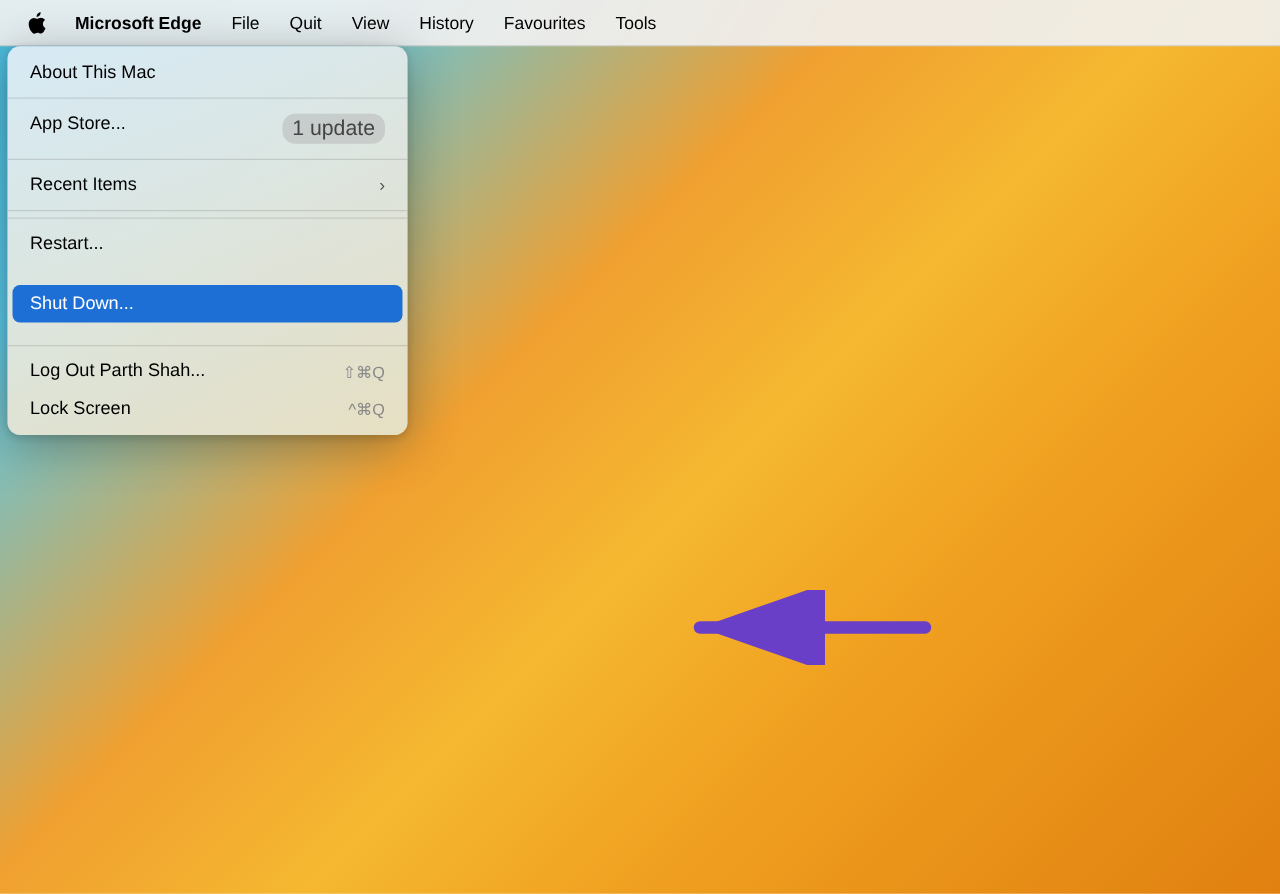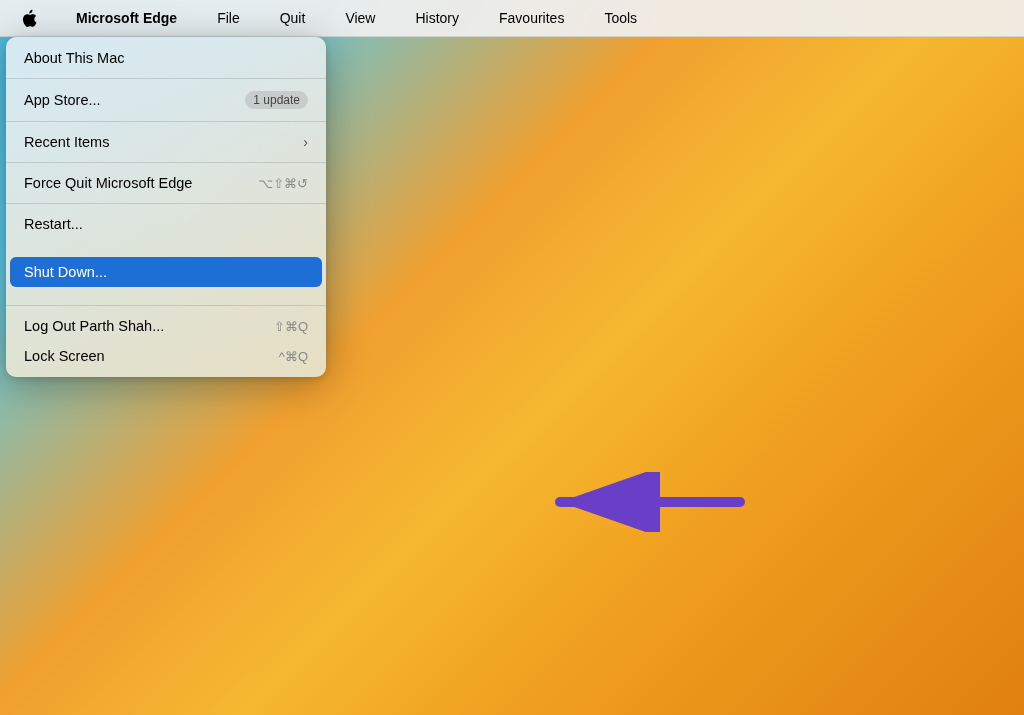--- a/index.html
+++ b/index.html
@@ -23,21 +23,21 @@
     .menubar {
       position: absolute;
       top: 0; left: 0; right: 0;
       height: 37px;
       background: rgba(240, 240, 240, 0.92);
       backdrop-filter: blur(20px);
       -webkit-backdrop-filter: blur(20px);
       display: flex;
       align-items: center;
       padding: 0 10px;
-      gap: 16px;
+      gap: 0;
       z-index: 100;
       border-bottom: 1px solid rgba(0,0,0,0.1);
     }
 
     .menubar-item {
       padding: 4px 12px;
       font-size: 14px;
       color: #000;
       cursor: pointer;
       border-radius: 4px;
@@ -72,21 +72,20 @@
       -webkit-backdrop-filter: blur(40px);
       border-radius: 10px;
       box-shadow: 0 8px 40px rgba(0,0,0,0.3), 0 2px 8px rgba(0,0,0,0.15);
       z-index: 200;
       padding: 6px 0;
       overflow: hidden;
     }
 
     .menu-item {
       display: flex;
-      align-items: center;
       justify-content: space-between;
       padding: 7px 18px;
       font-size: 14.5px;
       color: #000;
       cursor: pointer;
       min-height: 28px;
     }
 
     .menu-item.highlighted {
       background: #1d6fd6;
@@ -110,21 +109,21 @@
 
     .menu-separator {
       height: 1px;
       background: rgba(0,0,0,0.12);
       margin: 5px 0;
     }
 
     .badge {
       background: rgba(180,180,180,0.5);
       color: #444;
-      font-size: 12px;
+      font-size: 17px;
       padding: 2px 8px;
       border-radius: 10px;
       font-weight: 500;
     }
 
     .chevron-right {
       font-size: 14px;
       color: #555;
     }
 
@@ -193,24 +192,20 @@
 
   <div class="menu-separator"></div>
 
   <div class="menu-item">
     <span class="item-left">Recent Items</span>
     <span class="chevron-right">›</span>
   </div>
 
   <div class="menu-separator"></div>
 
-  <div class="menu-item">
-    <span class="item-left">Force Quit Microsoft Edge</span>
-    <span class="item-right">⌥⇧⌘↺</span>
-  </div>
 
   <div class="menu-separator"></div>
 
 
   <div class="menu-item">
     <span class="item-left">Restart...</span>
   </div>
 
   <div class="menu-item highlighted">
     <span class="item-left">Shut Down...</span>

